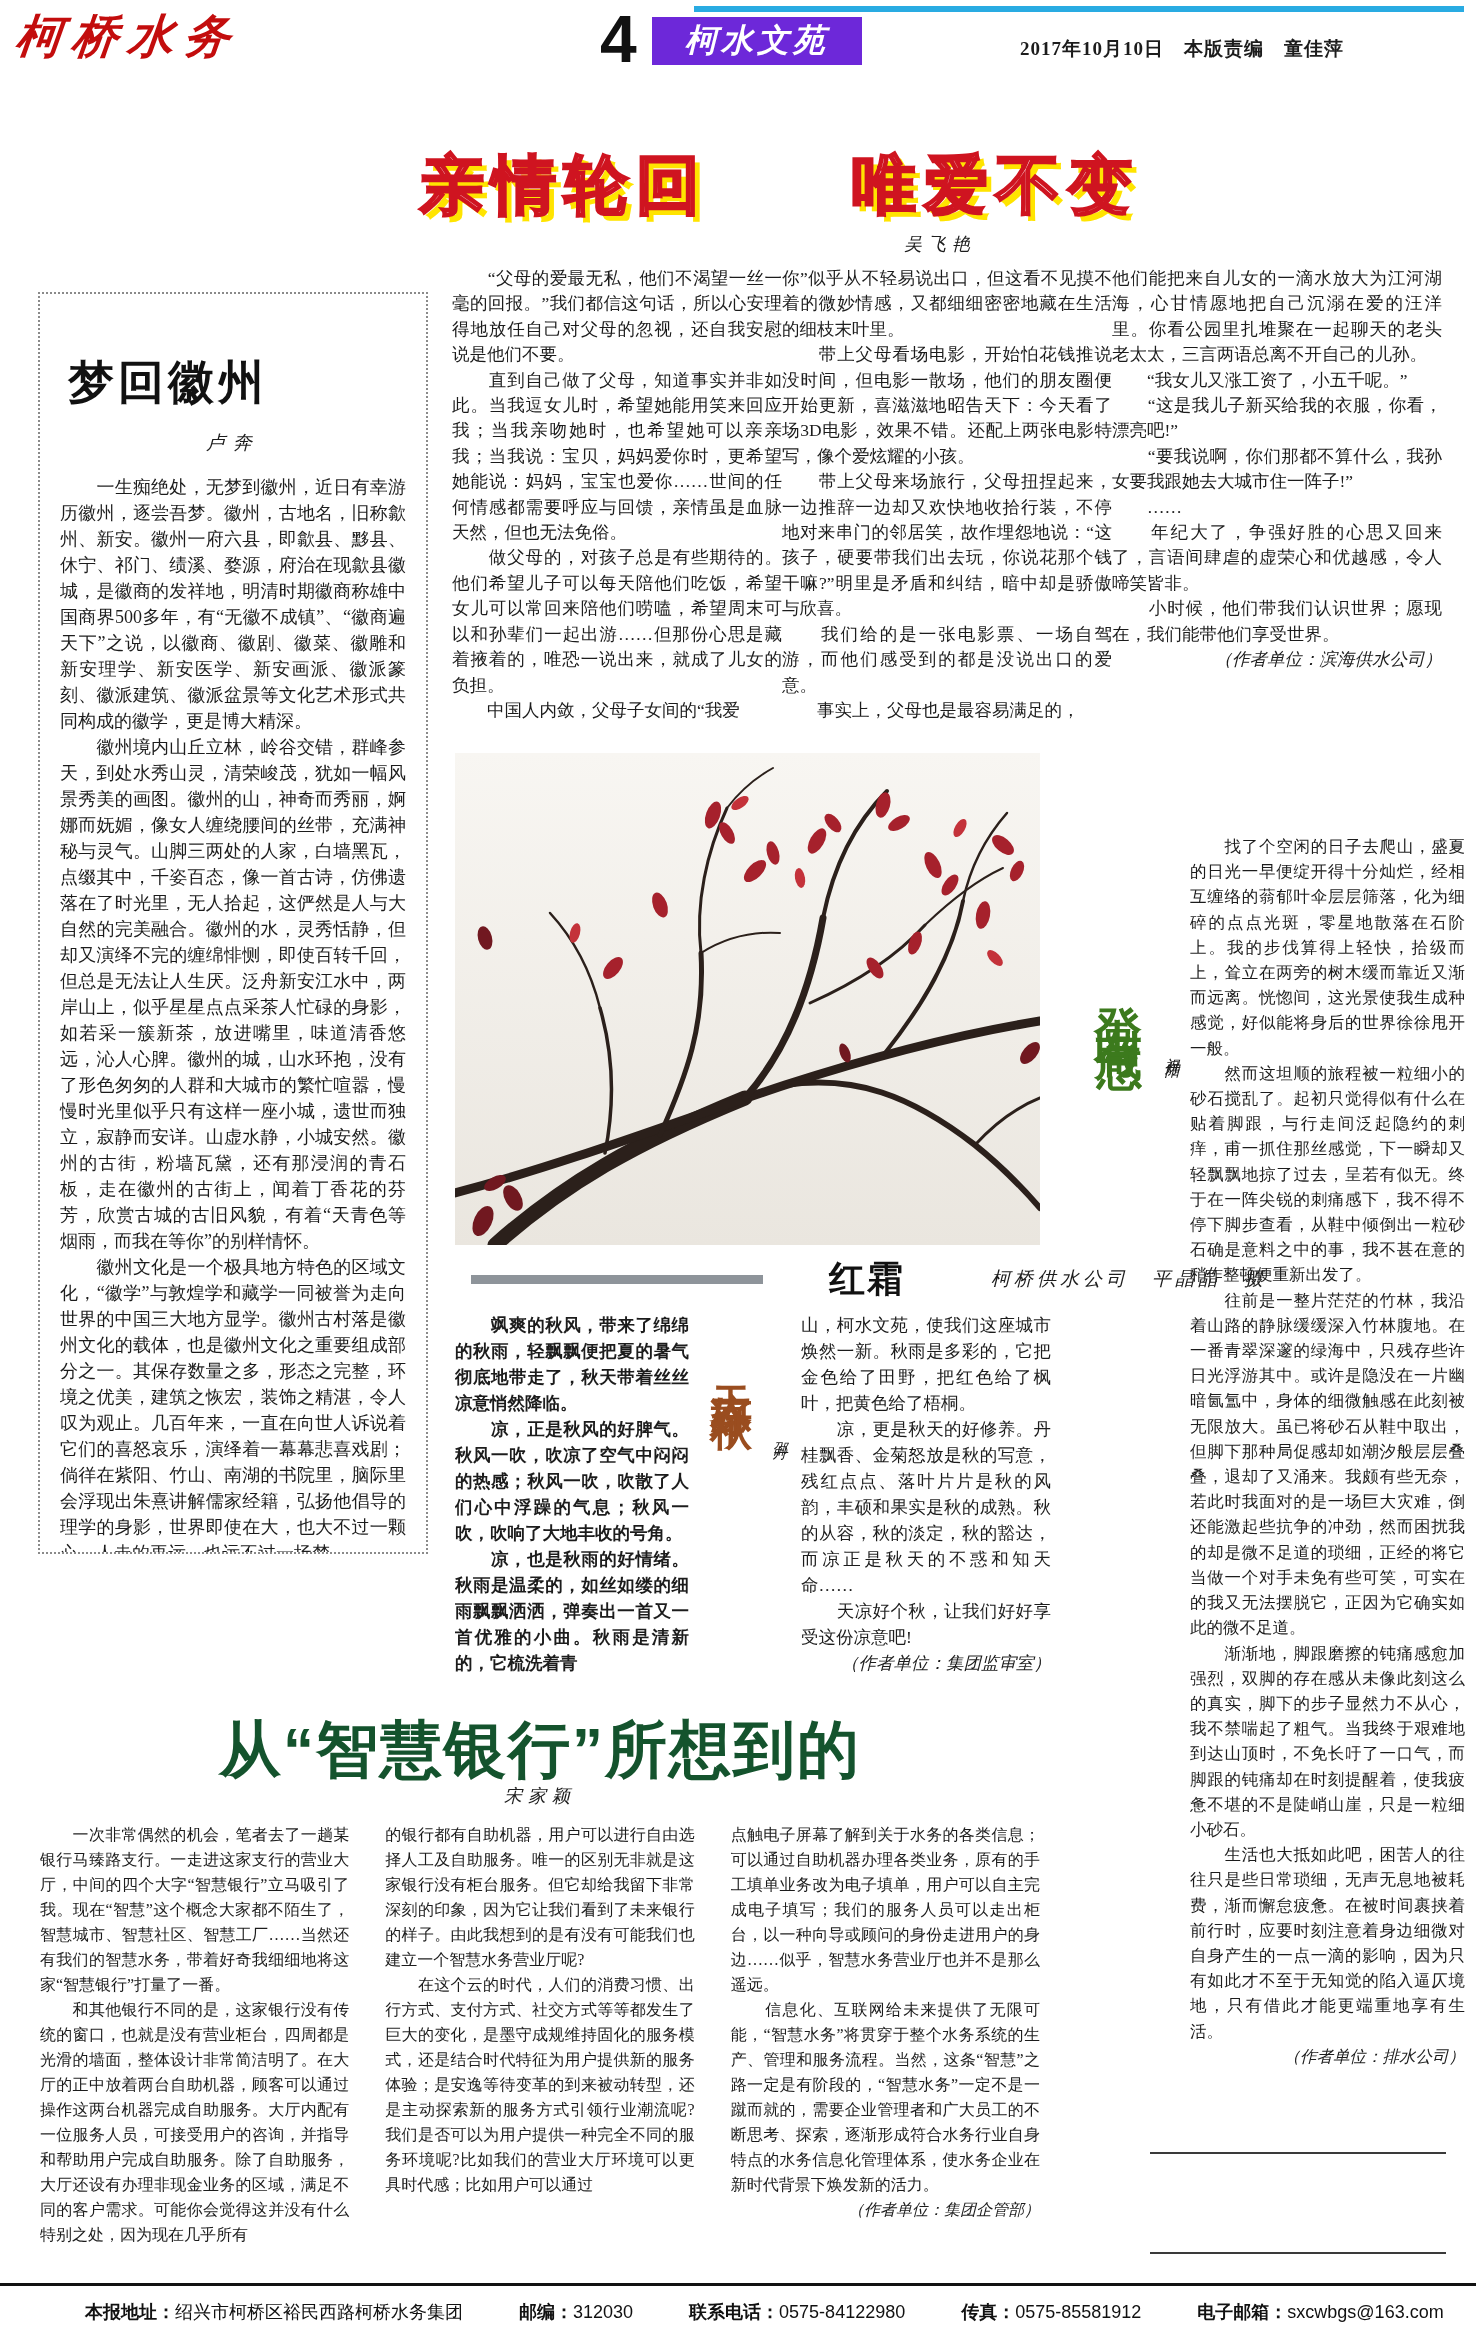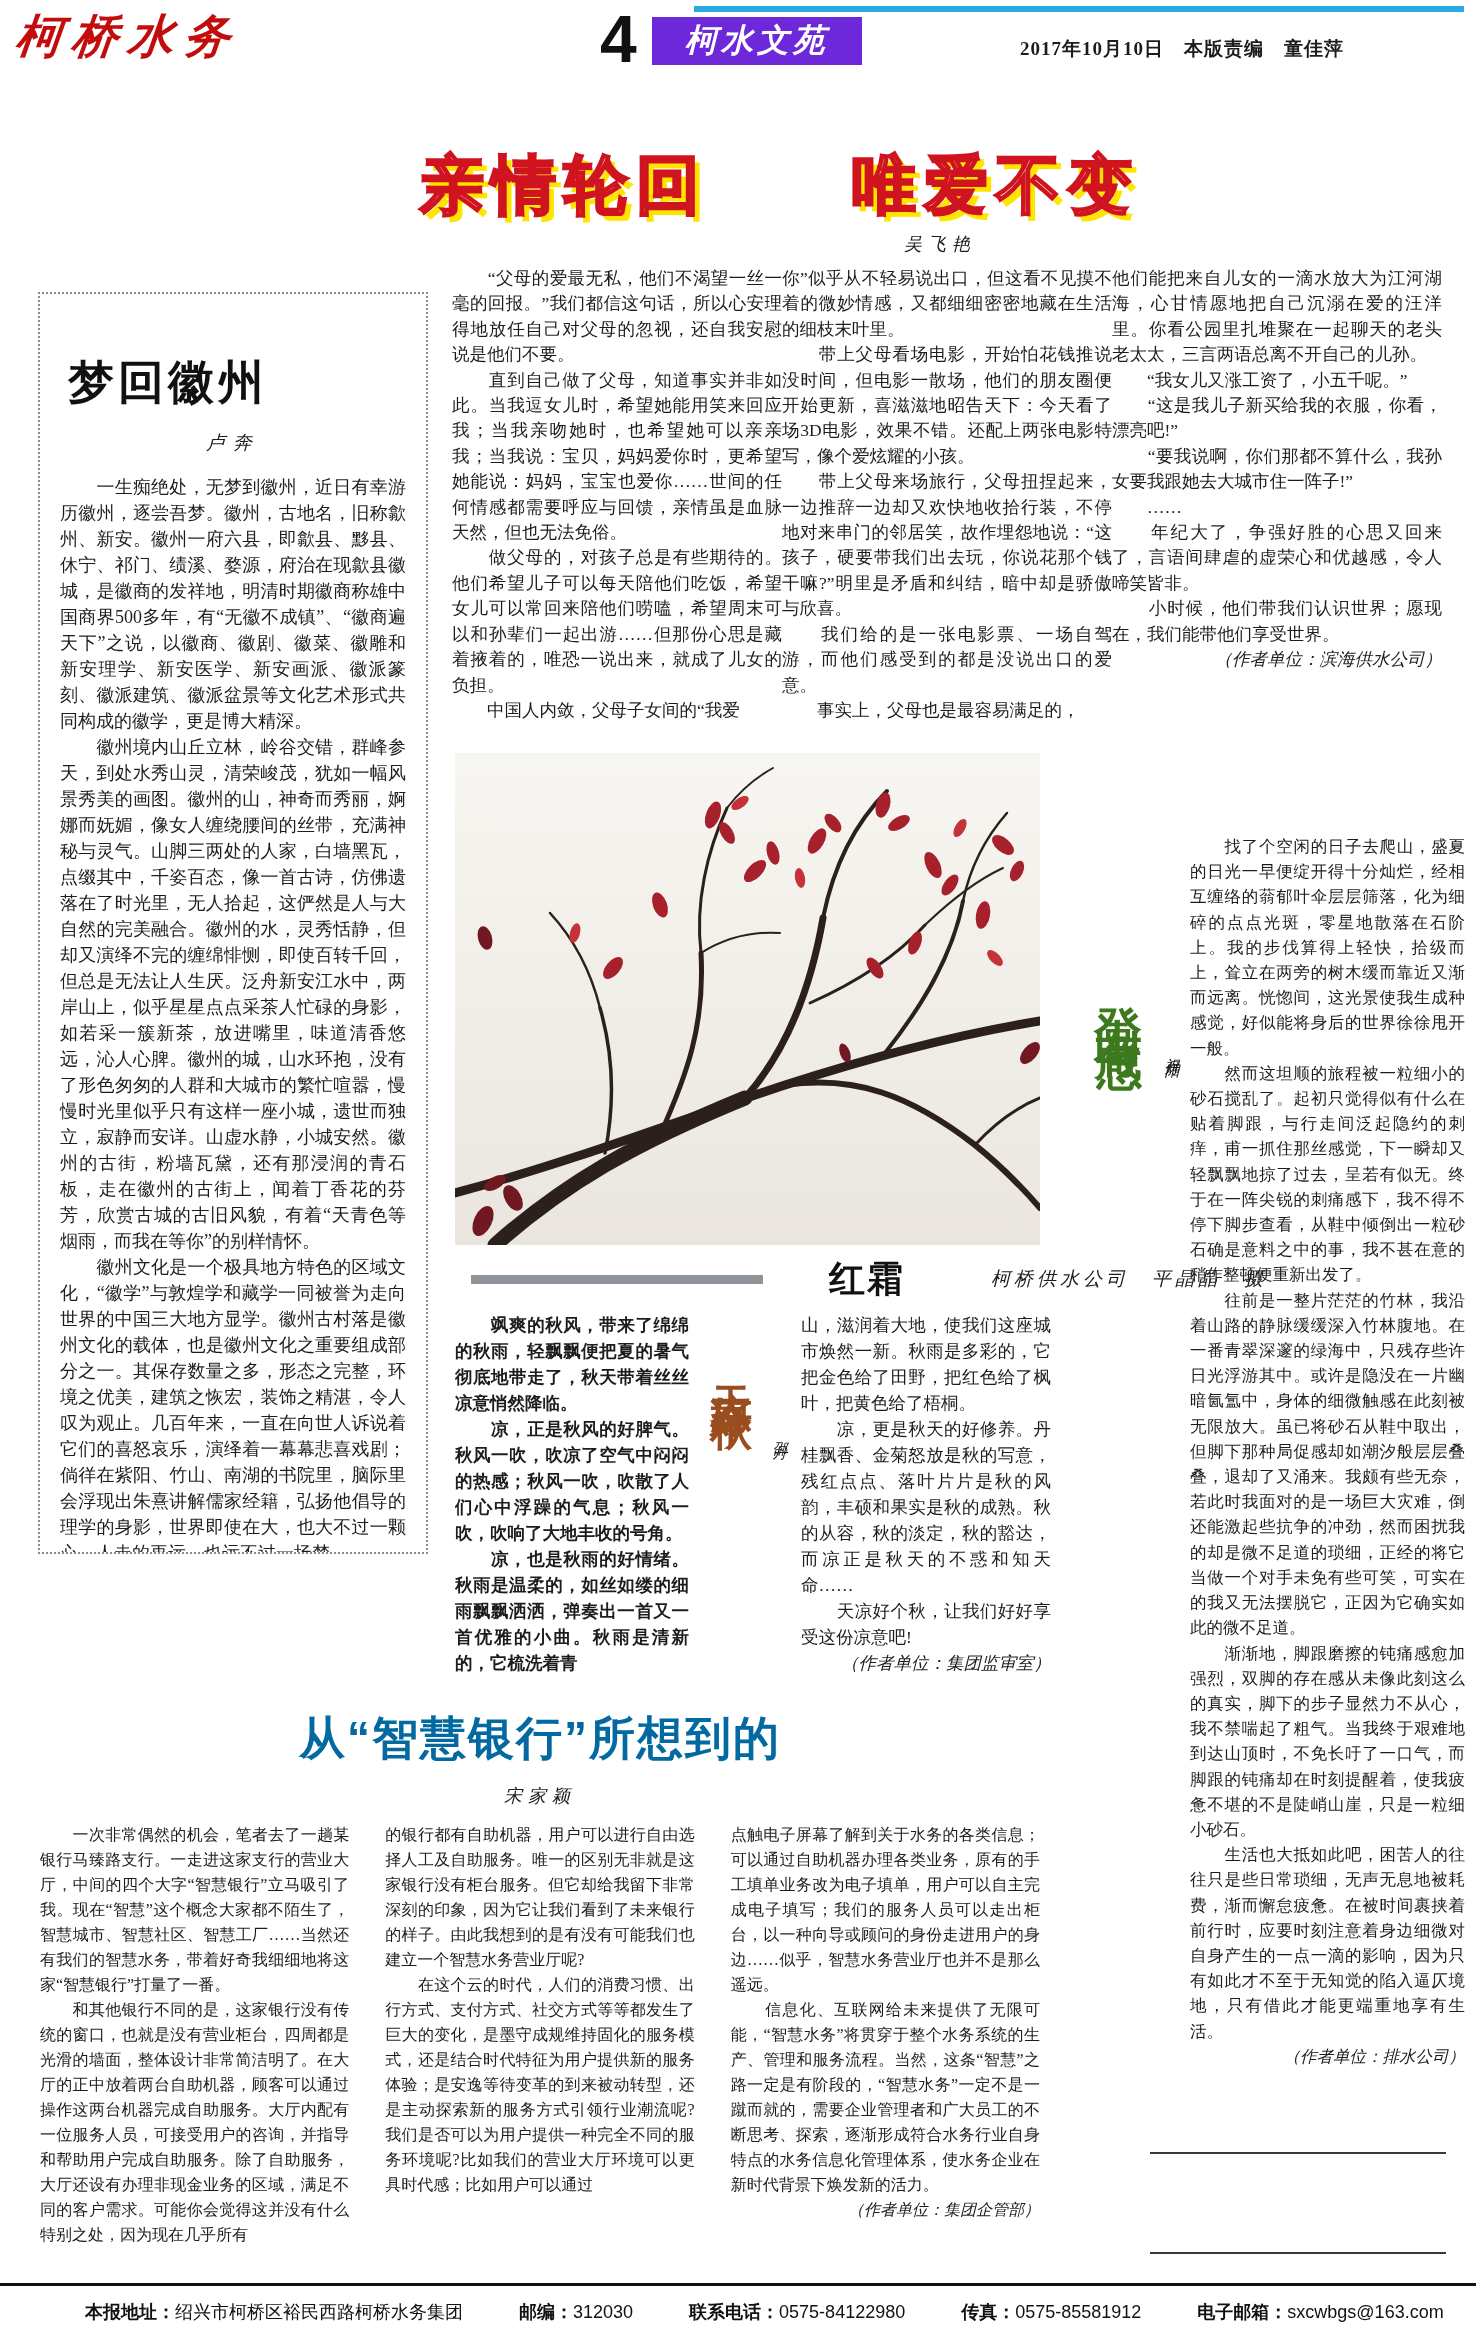--- a/index.html
+++ b/index.html
@@ -116,21 +116,21 @@
     font-size: 16.5px; line-height: 25.2px; overflow: hidden;
   }
   .divider-line { position: absolute; height: 2px; background: #3a3a3a; }
   .divider-1 { left: 1150px; top: 2152px; width: 296px; }
   .divider-2 { left: 1150px; top: 2252px; width: 296px; }
   
   .bank-title {
     position: absolute; left: 40px; top: 1708px; width: 1000px;
     text-align: center;
     font-family: "Liberation Sans", sans-serif;
-    font-size: 46px; font-weight: 800; letter-spacing: 2px; color: #0369a1;
+    font-size: 62px; font-weight: 800; letter-spacing: 2px; color: #14532d;
   }
   .bank-author { position: absolute; left: 40px; top: 1784px; width: 1000px; text-align: center; font-size: 18px; font-style: italic; letter-spacing: 6px; }
   .bank-cols {
     position: absolute; left: 40px; top: 1822px; width: 1000px; height: 458px;
     display: flex; gap: 36px; overflow: hidden;
     font-size: 16px; line-height: 25px;
   }
   .bank-cols .col { flex: 1; }
   
   .footer-rule { position: absolute; left: 0; top: 2283px; width: 1476px; height: 3px; background: #111; }
@@ -273,21 +273,21 @@
   <div class="autumn">
     <div class="a-col1 coltext">
         <p>　　飒爽的秋风，带来了绵绵的秋雨，轻飘飘便把夏的暑气彻底地带走了，秋天带着丝丝凉意悄然降临。</p>
         <p>　　凉，正是秋风的好脾气。秋风一吹，吹凉了空气中闷闷的热感；秋风一吹，吹散了人们心中浮躁的气息；秋风一吹，吹响了大地丰收的号角。</p>
         <p>　　凉，也是秋雨的好情绪。秋雨是温柔的，如丝如缕的细雨飘飘洒洒，弹奏出一首又一首优雅的小曲。秋雨是清新的，它梳洗着青</p>
       </div>
     <div class="a-title">天凉好个秋</div>
     <div class="a-author">邵丹</div>
     <div class="a-col2 coltext">
       <div>
-          <p>山，滋润着大地，使我们这座城市焕然一新。秋雨是多彩的，它把金色给了田野，把红色给了枫叶，把黄色给了梧桐。</p>
+          <p>山，柯水文苑，使我们这座城市焕然一新。秋雨是多彩的，它把金色给了田野，把红色给了枫叶，把黄色给了梧桐。</p>
           <p>　　凉，更是秋天的好修养。丹桂飘香、金菊怒放是秋的写意，残红点点、落叶片片是秋的风韵，丰硕和果实是秋的成熟。秋的从容，秋的淡定，秋的豁达，而凉正是秋天的不惑和知天命……</p>
           <p>　　天凉好个秋，让我们好好享受这份凉意吧!</p>
         </div>
       <p class="byline">（作者单位：集团监审室）</p>
     </div>
   </div>
 
   <div class="mountain-title">登山有感</div>
   <div class="mountain-author">祝丹阳</div>
   <div class="mountain-body coltext">

